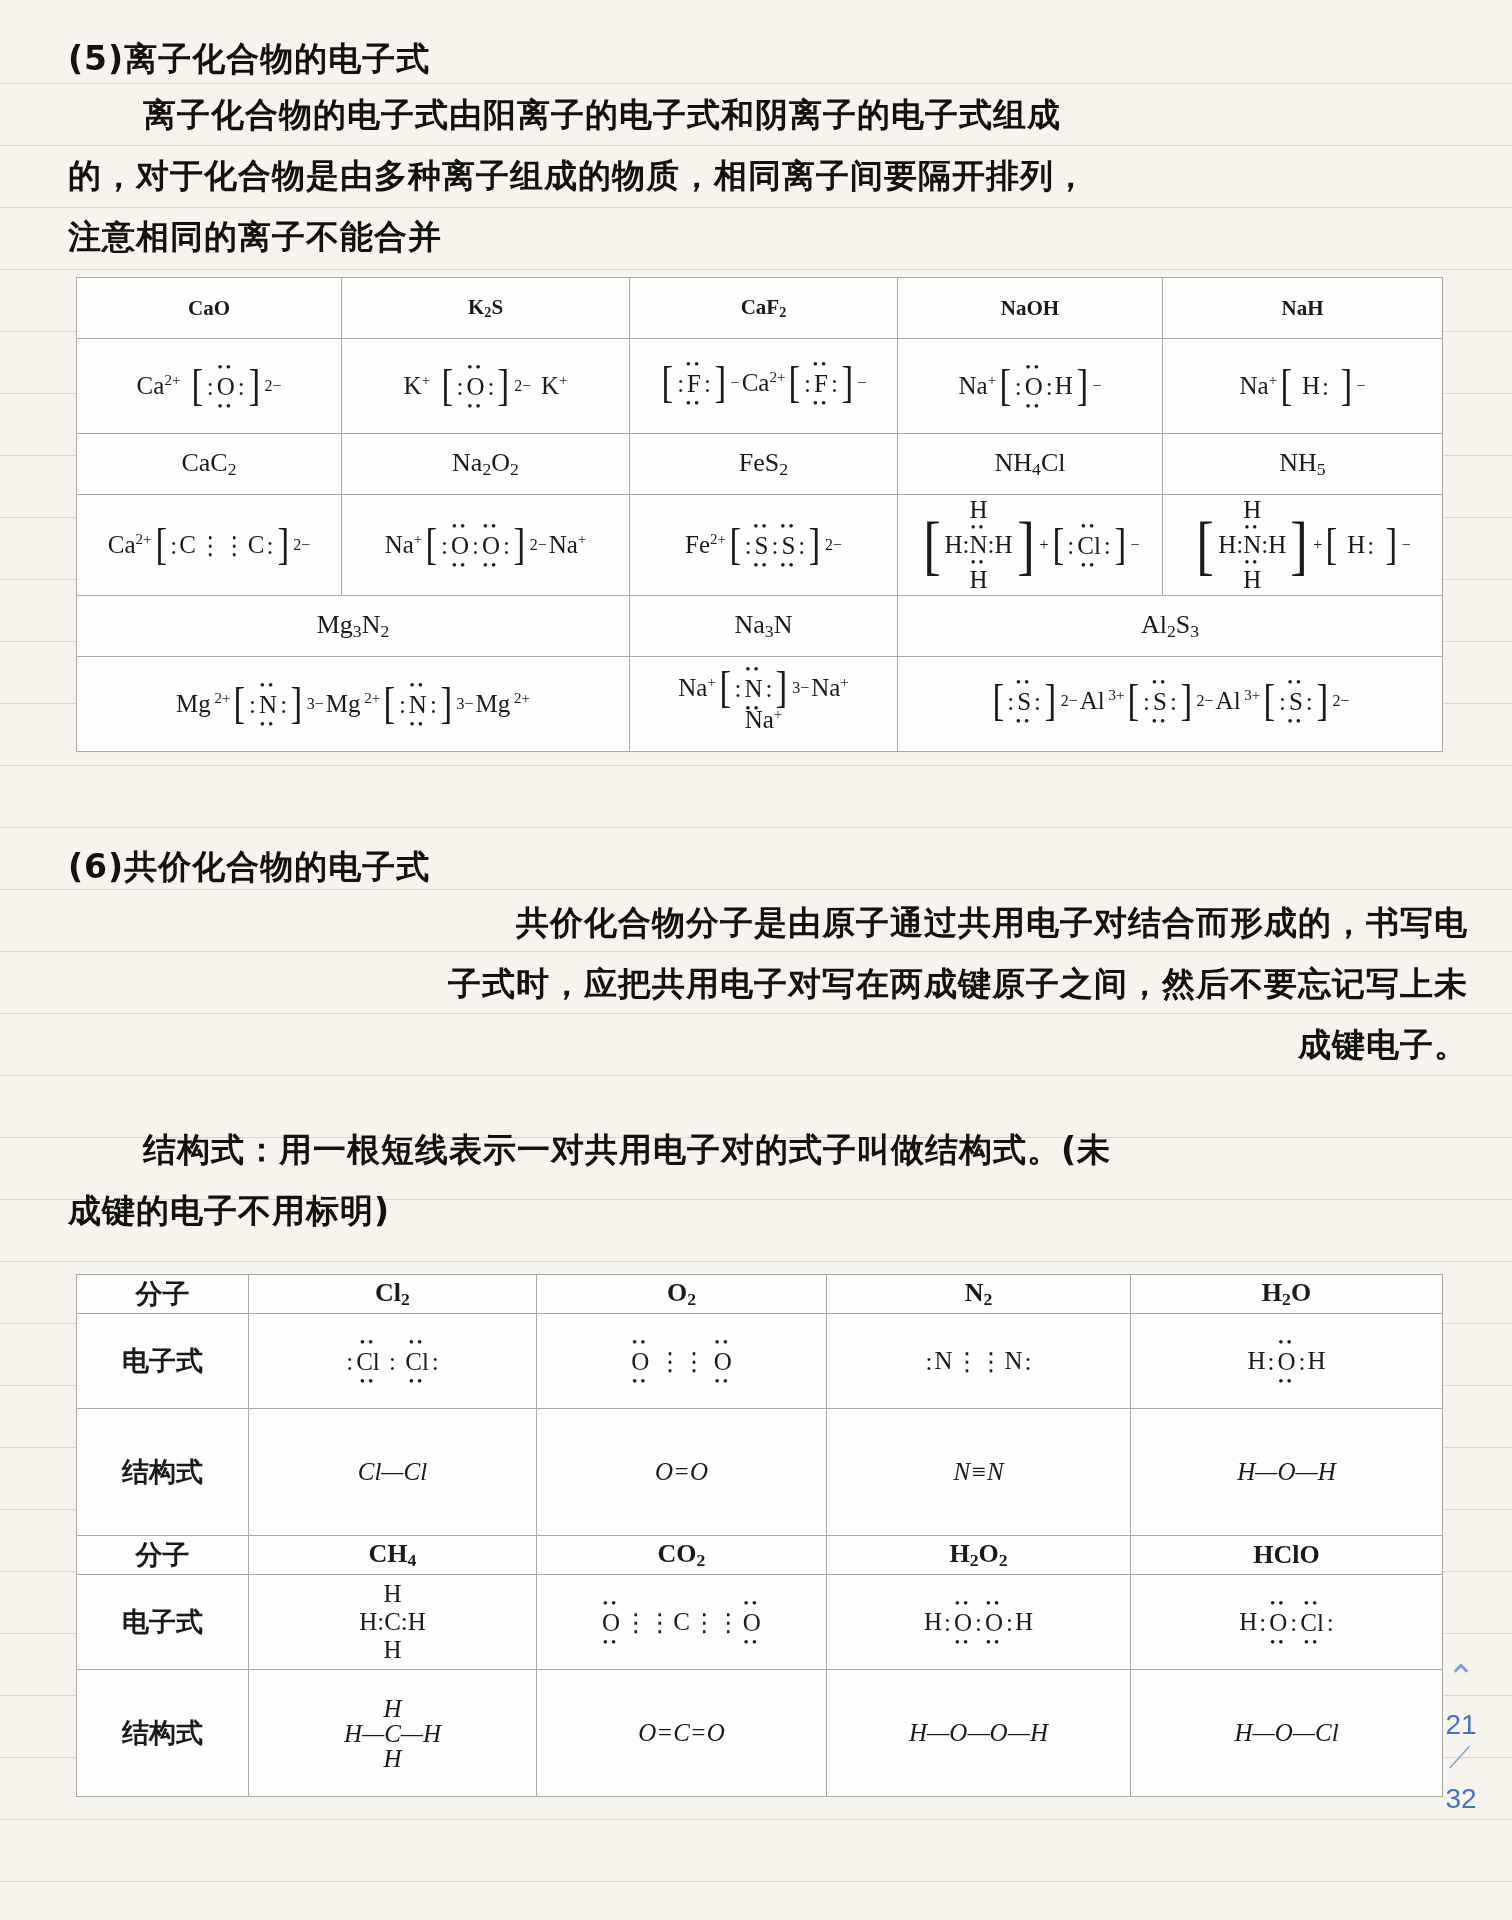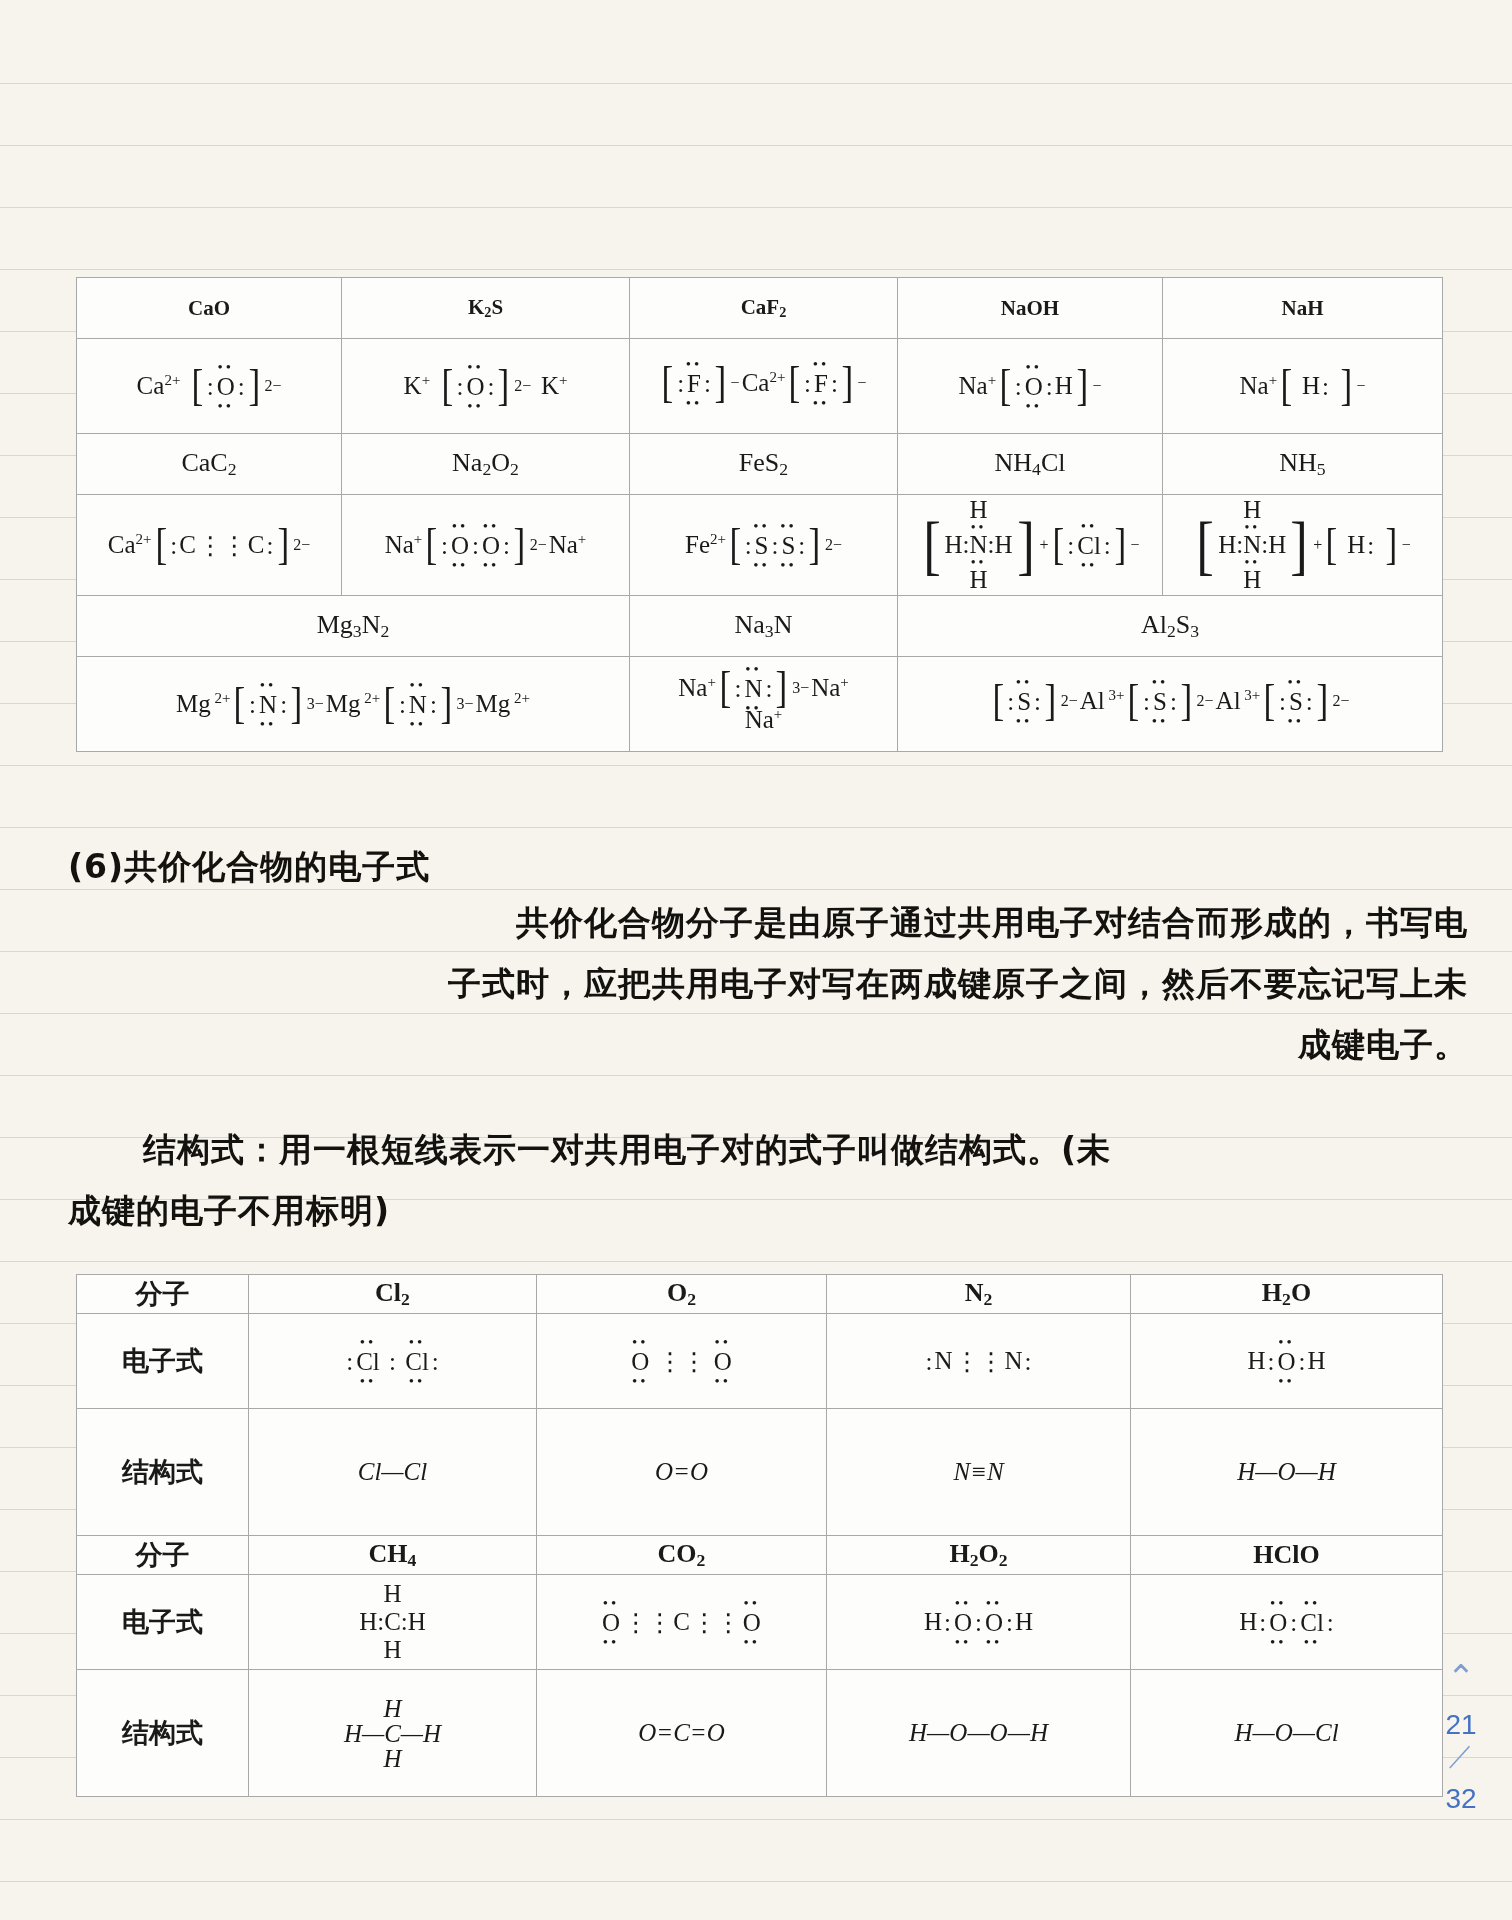--- a/index.html
+++ b/index.html
@@ -90,21 +90,25 @@
   #rail .pg{font-size:28px;line-height:34px;margin-top:14px;}
   #rail .slash{font-size:26px;line-height:26px;color:#7f9ed4;}
 </style>
 </head>
 <body>
 
 <div id="paper"></div>
 
 <div id="content">
 
-
+  <div class="heading hw" style="left:68px;top:28px;">(5)离子化合物的电子式</div>
+
+  <div class="para hw" style="left:68px;top:84px;">      离子化合物的电子式由阳离子的电子式和阴离子的电子式组成
+的，对于化合物是由多种离子组成的物质，相同离子间要隔开排列，
+注意相同的离子不能合并</div>
 
   <table class="sheet" id="t1" style="left:76px;top:277px;width:1366px;">
     <colgroup>
       <col style="width:265px">
         <col style="width:288px">
         <col style="width:268px">
       <col style="width:265px">
         <col style="width:280px">
     </colgroup>
 

